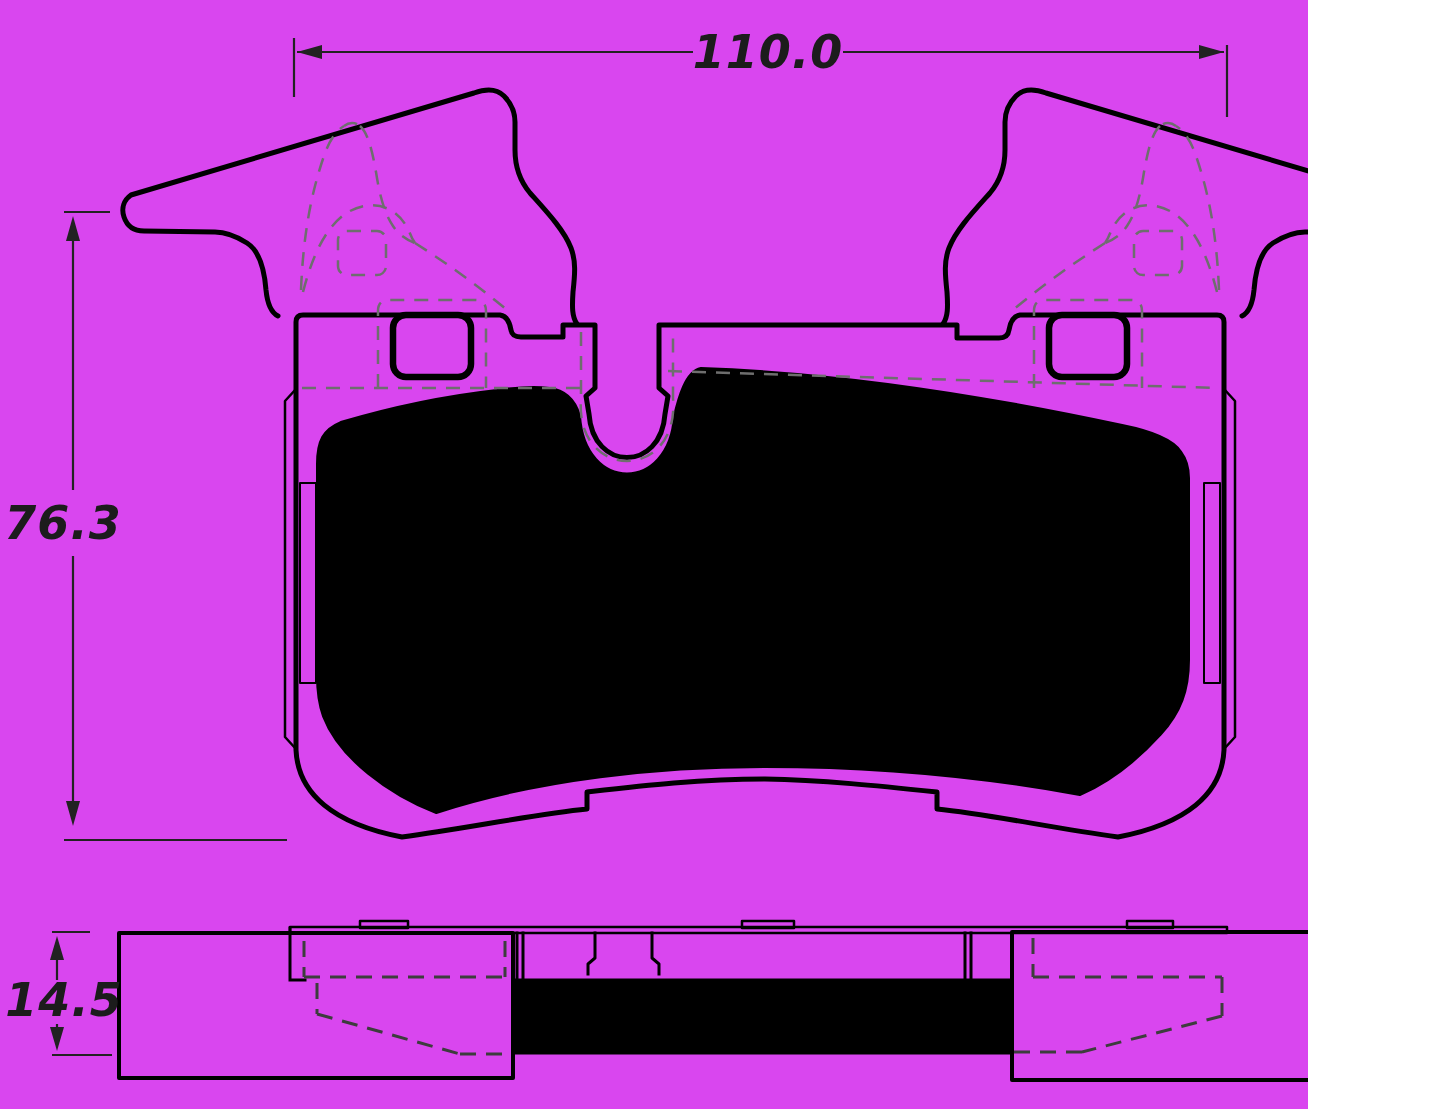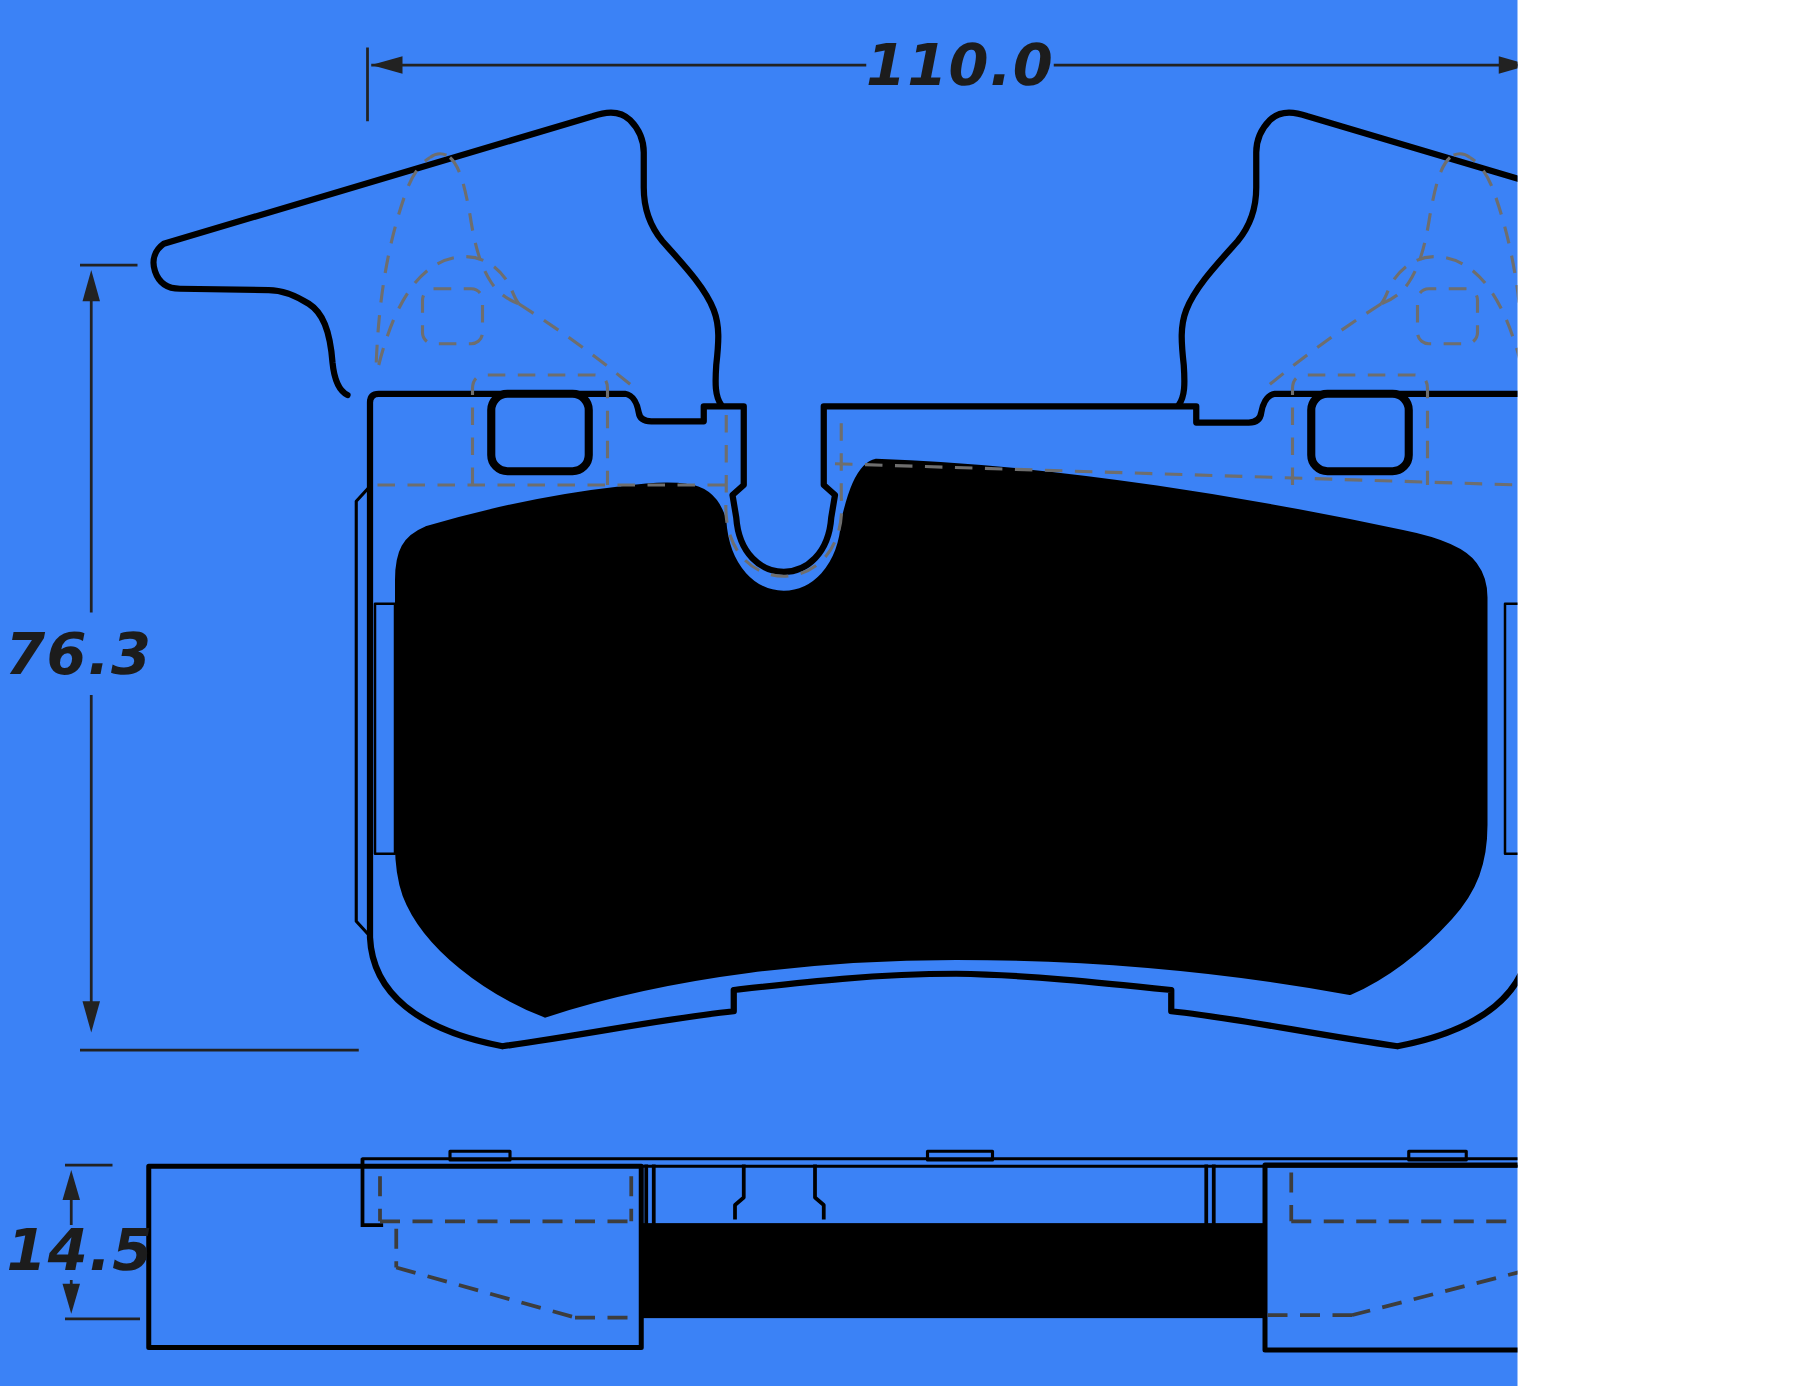--- a/index.html
+++ b/index.html
@@ -1,16 +1,16 @@
 <!DOCTYPE html>
 <html><head>
 <meta charset="utf-8">
 <style>
   html,body{margin:0;padding:0;background:#ffffff;}
-  .page{width:1214px;height:1109px;position:relative;background:#3b82f6;overflow:hidden;
+  .page{width:1308px;height:1109px;position:relative;background:#d946ef;overflow:hidden;
         font-family:"DejaVu Sans","Liberation Sans",sans-serif;}
   svg{display:block;}
   .dimtext{font-family:"DejaVu Sans","Liberation Sans",sans-serif;
            font-weight:bold;font-style:italic;font-size:46px;fill:#1c1c1c;letter-spacing:1px;}
   .solid5{fill:none;stroke:#000;stroke-width:5;stroke-linejoin:round;stroke-linecap:round;}
   .solid4{fill:none;stroke:#000;stroke-width:4;stroke-linejoin:round;}
   .solid3{fill:none;stroke:#000;stroke-width:3;stroke-linejoin:round;stroke-linecap:square;}
   .thin2{fill:none;stroke:#000;stroke-width:2;stroke-linejoin:round;}
   .thin25{fill:none;stroke:#000;stroke-width:2.5;stroke-linejoin:round;}
   .hole{fill:none;stroke:#000;stroke-width:6.5;stroke-linejoin:round;}

